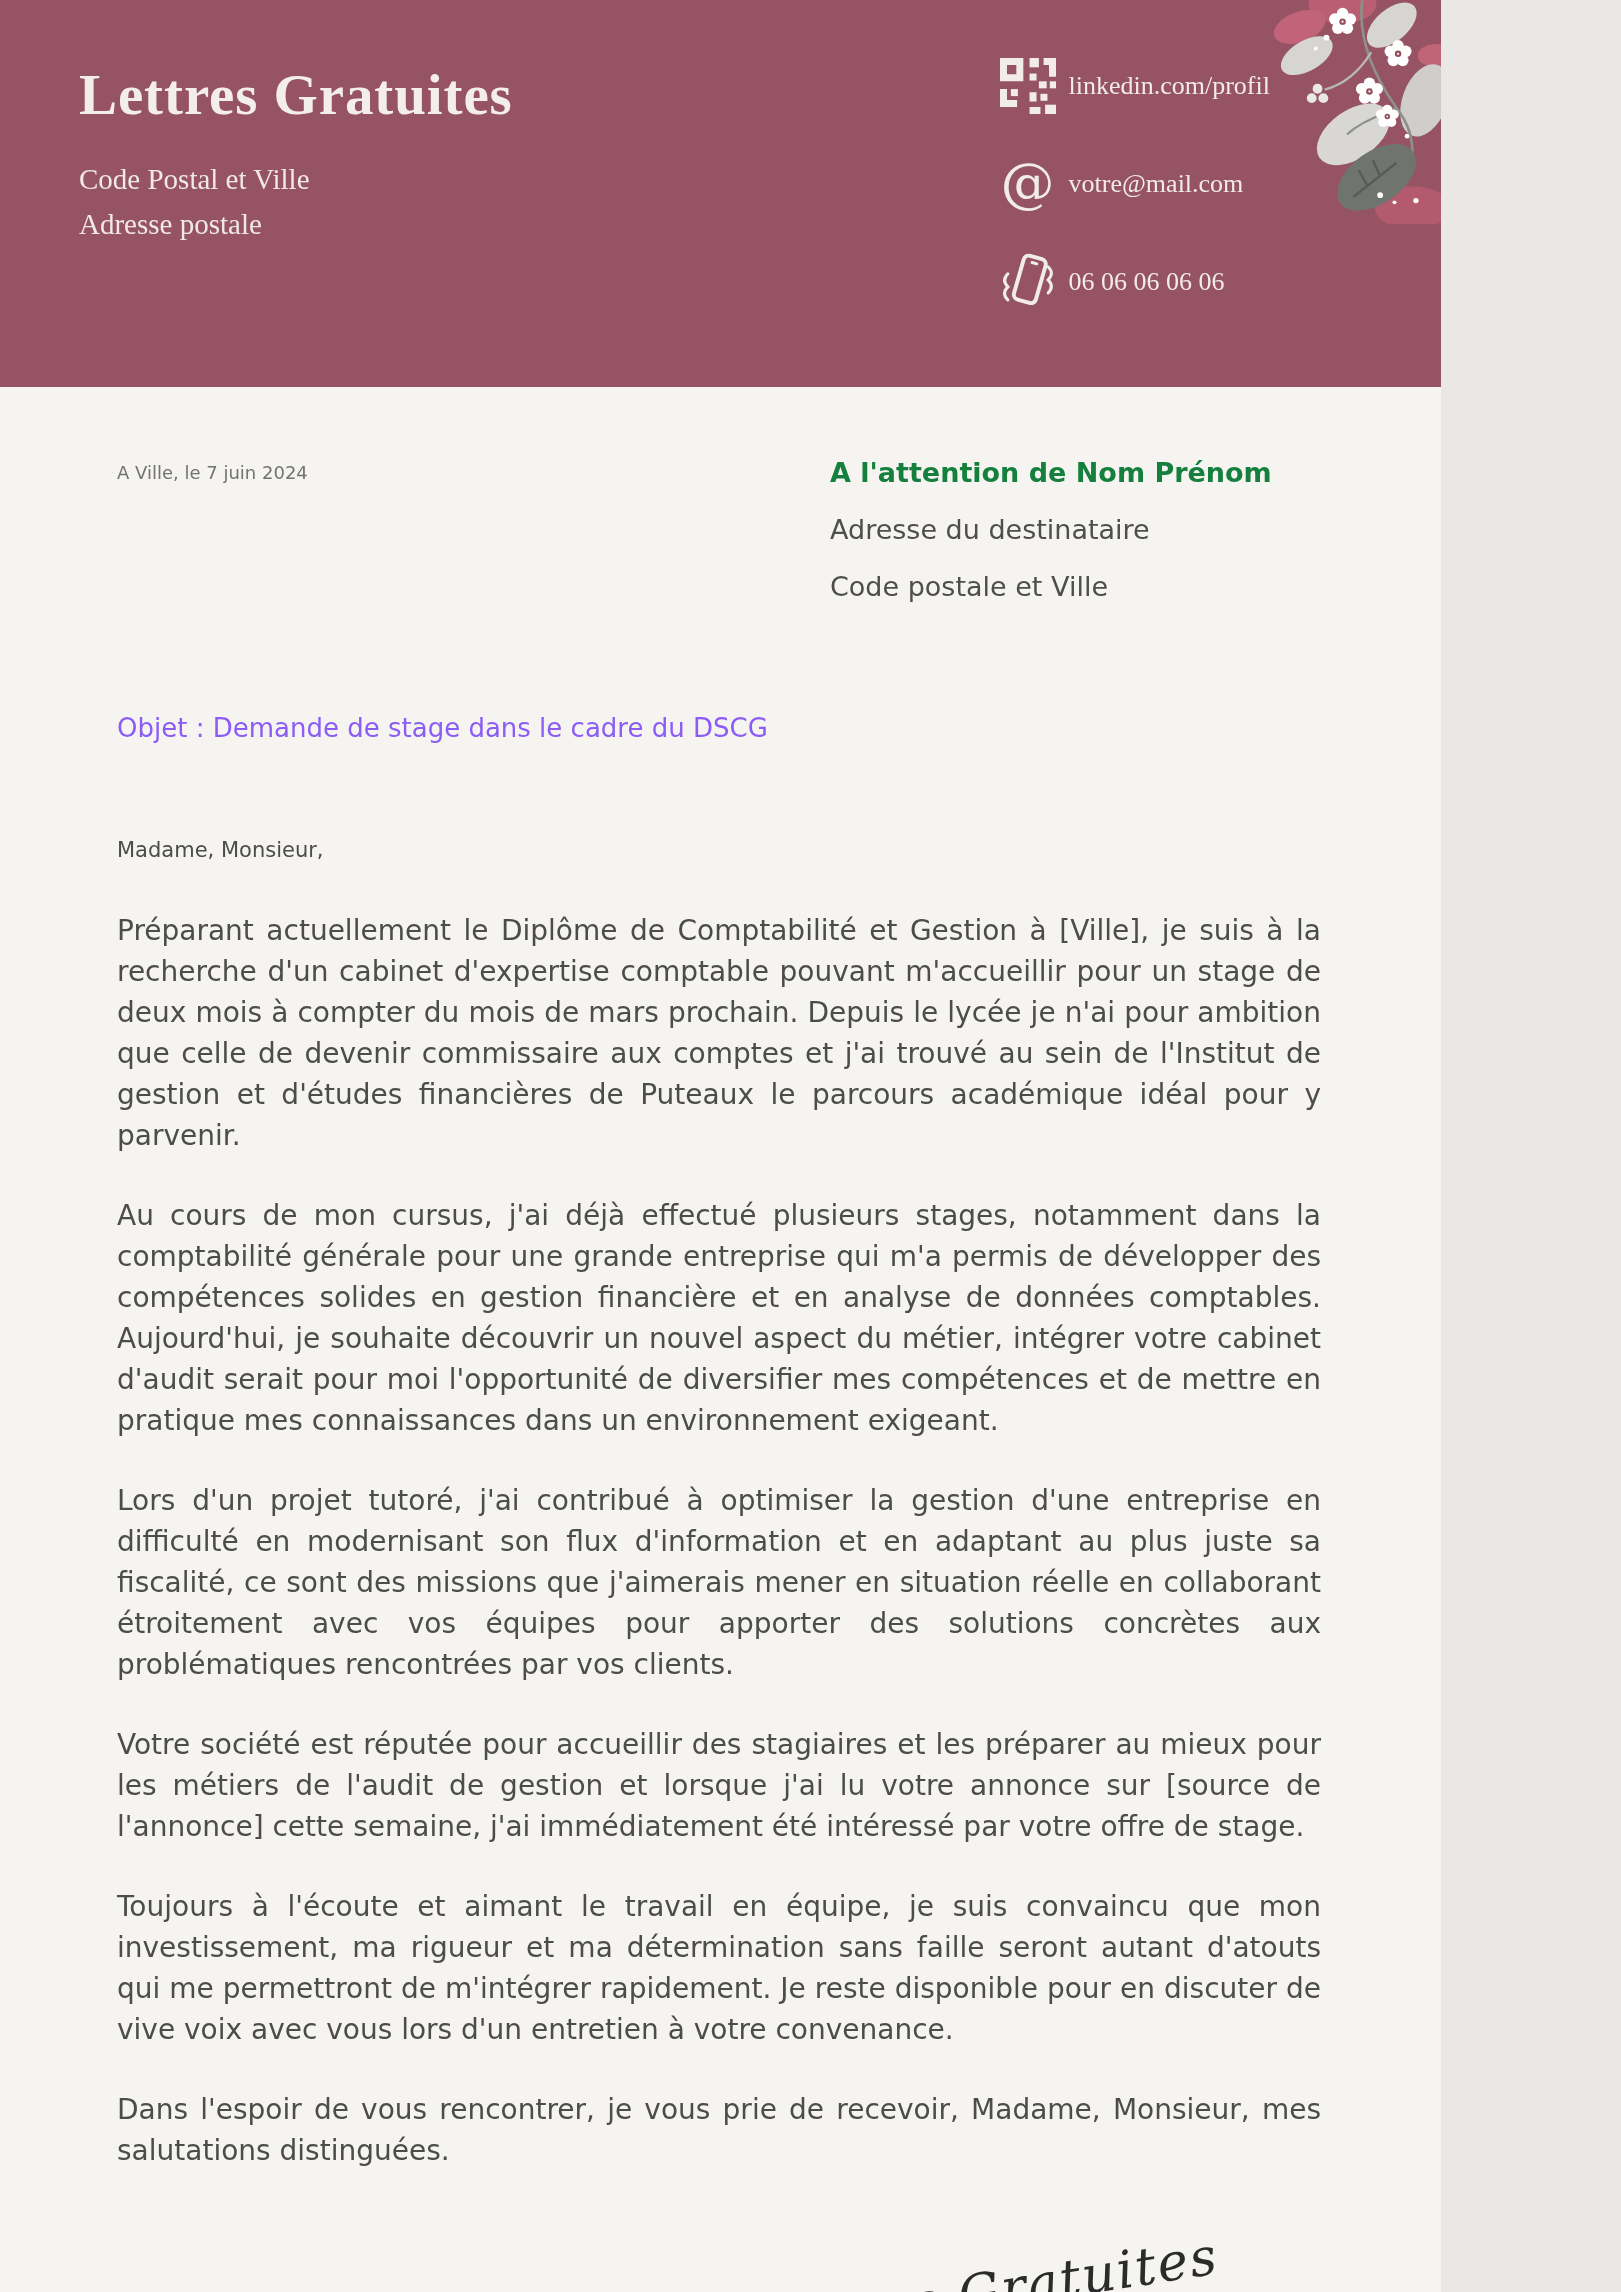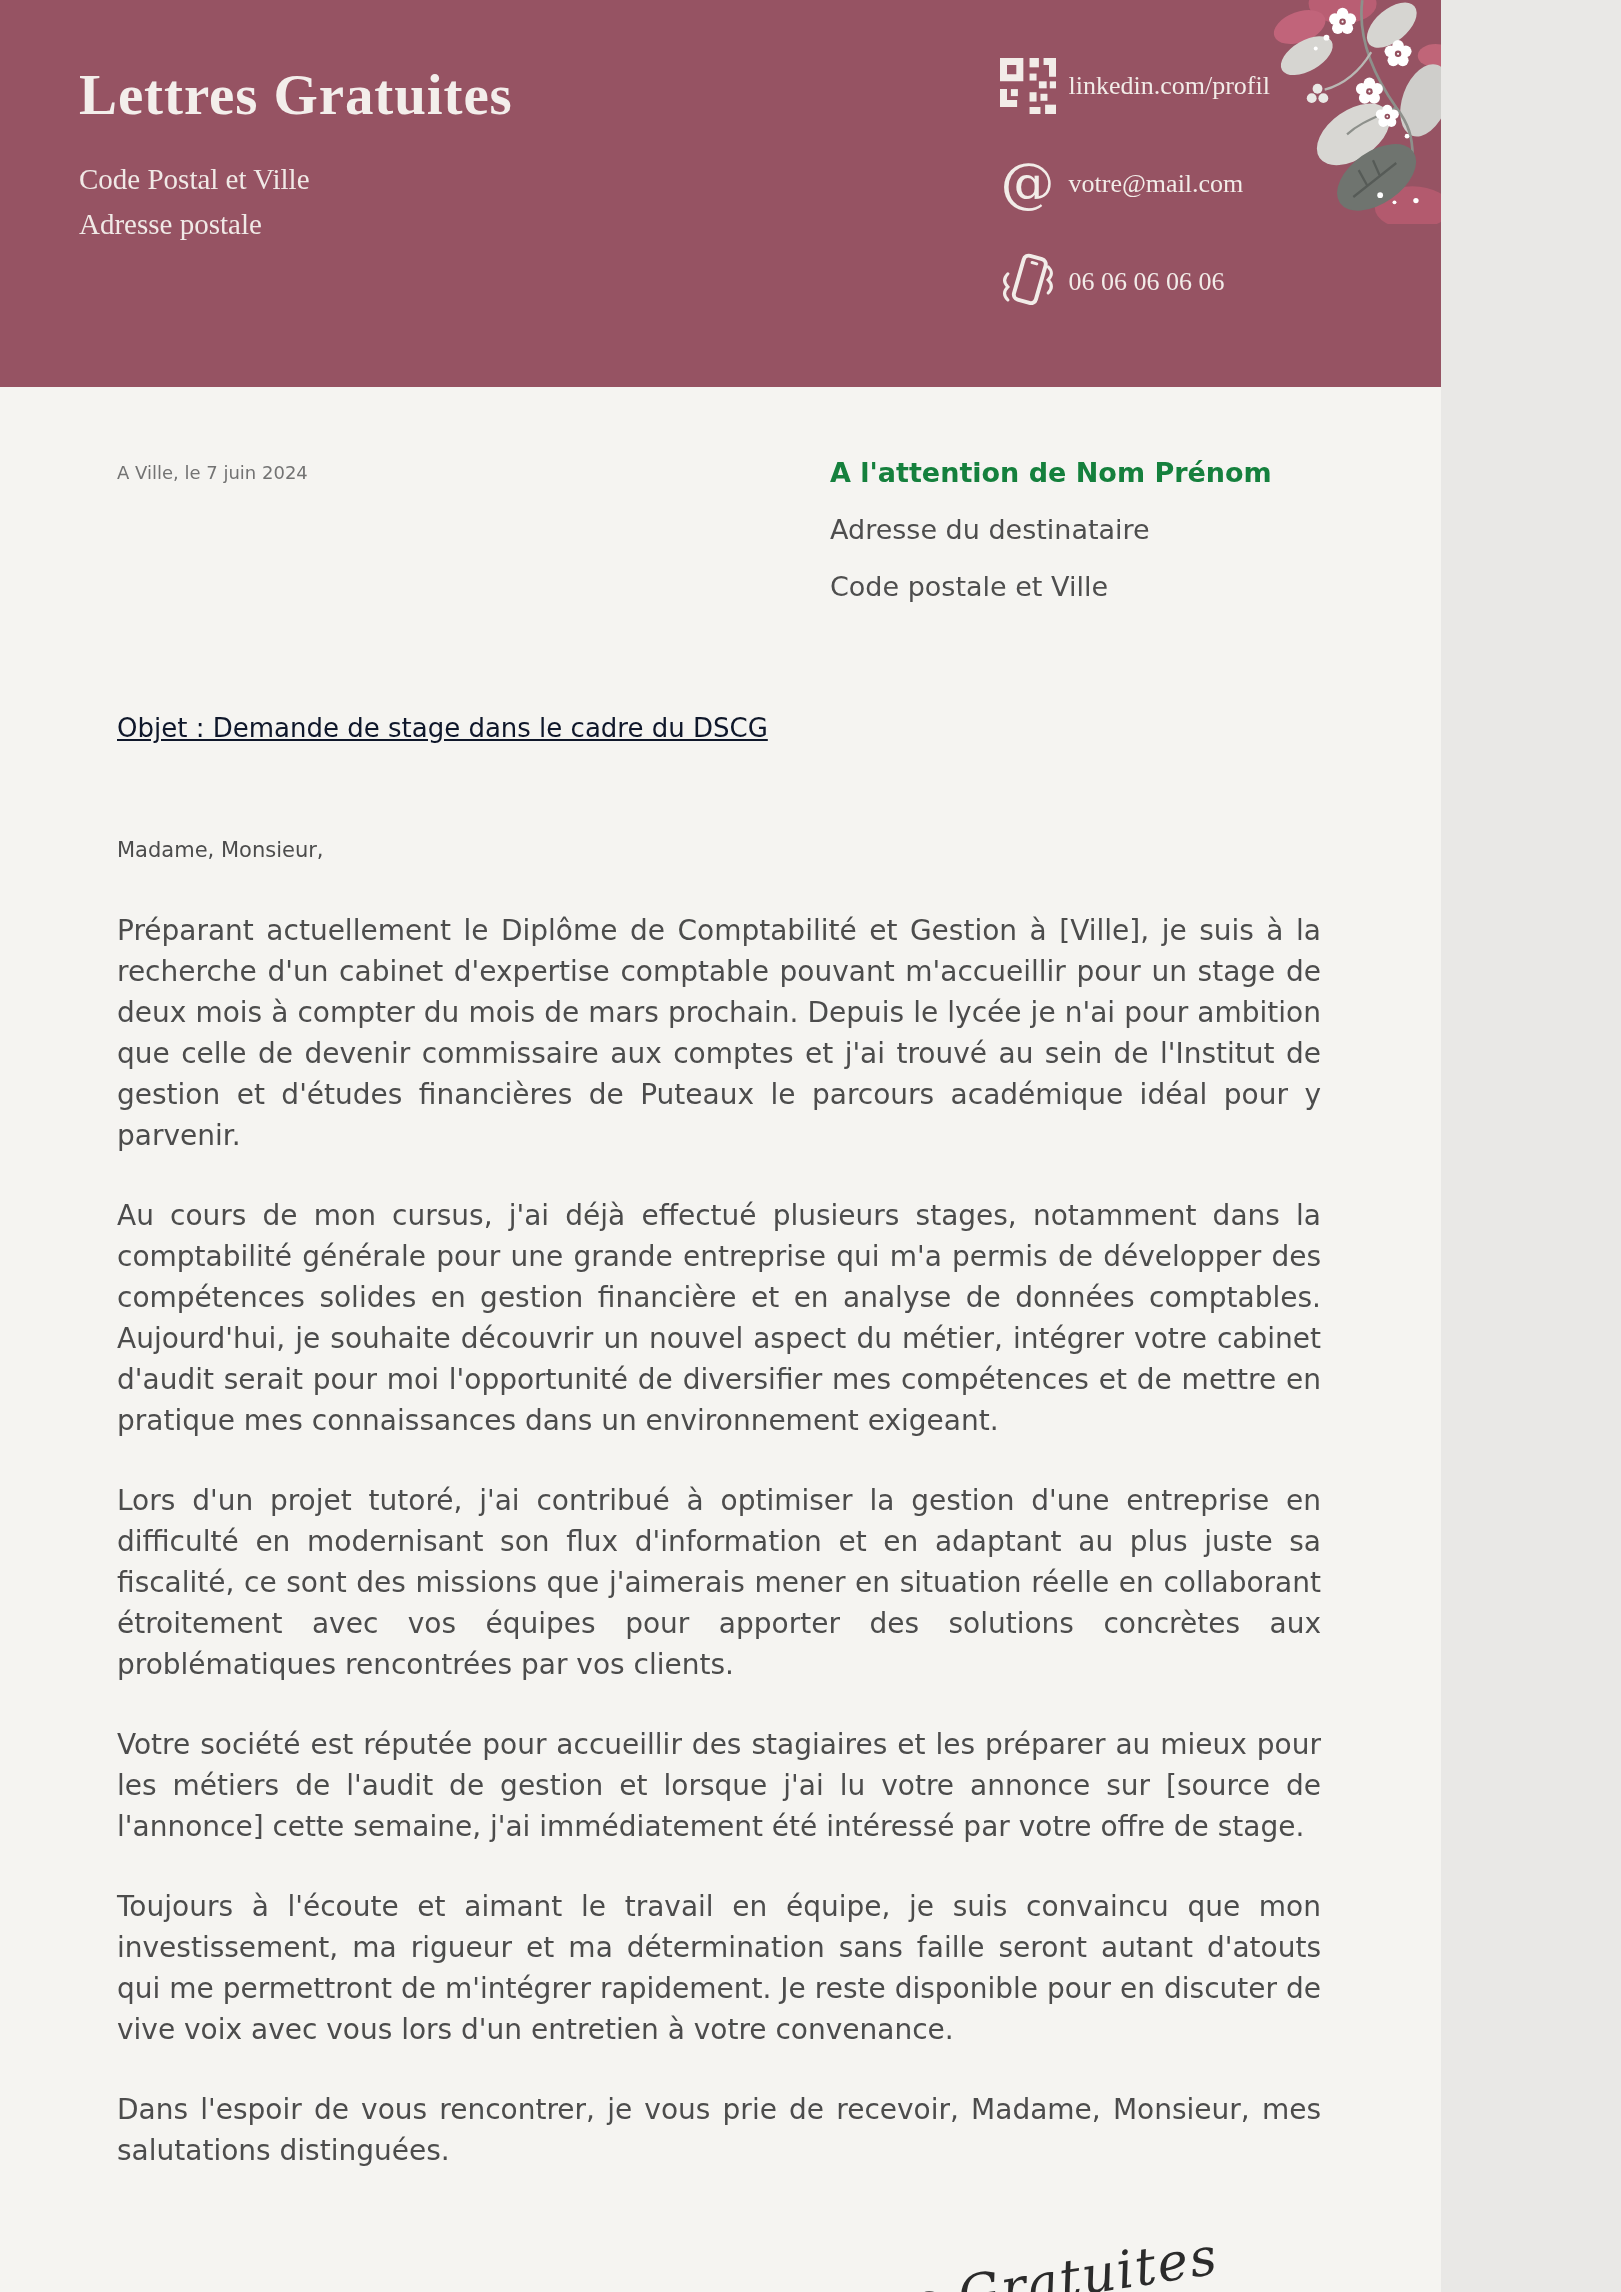--- a/index.html
+++ b/index.html
@@ -95,22 +95,21 @@
     color:#4e4e4e;
   }
   .recipient .attn{
     font-weight:bold;
     color:#15803d;
   }
   .subject{
     margin:93px 0 0;
     font-size:26px;
     line-height:41px;
-    color:#0f172a;
-    text-decoration:underline;
+    color:#8b5cf6;
   }
   .salutation{
     margin:81px 0 39px;
     font-size:21px;
     line-height:41px;
   }
   p.body-par{
     margin:0 0 39px;
     font-size:28px;
     line-height:41px;

